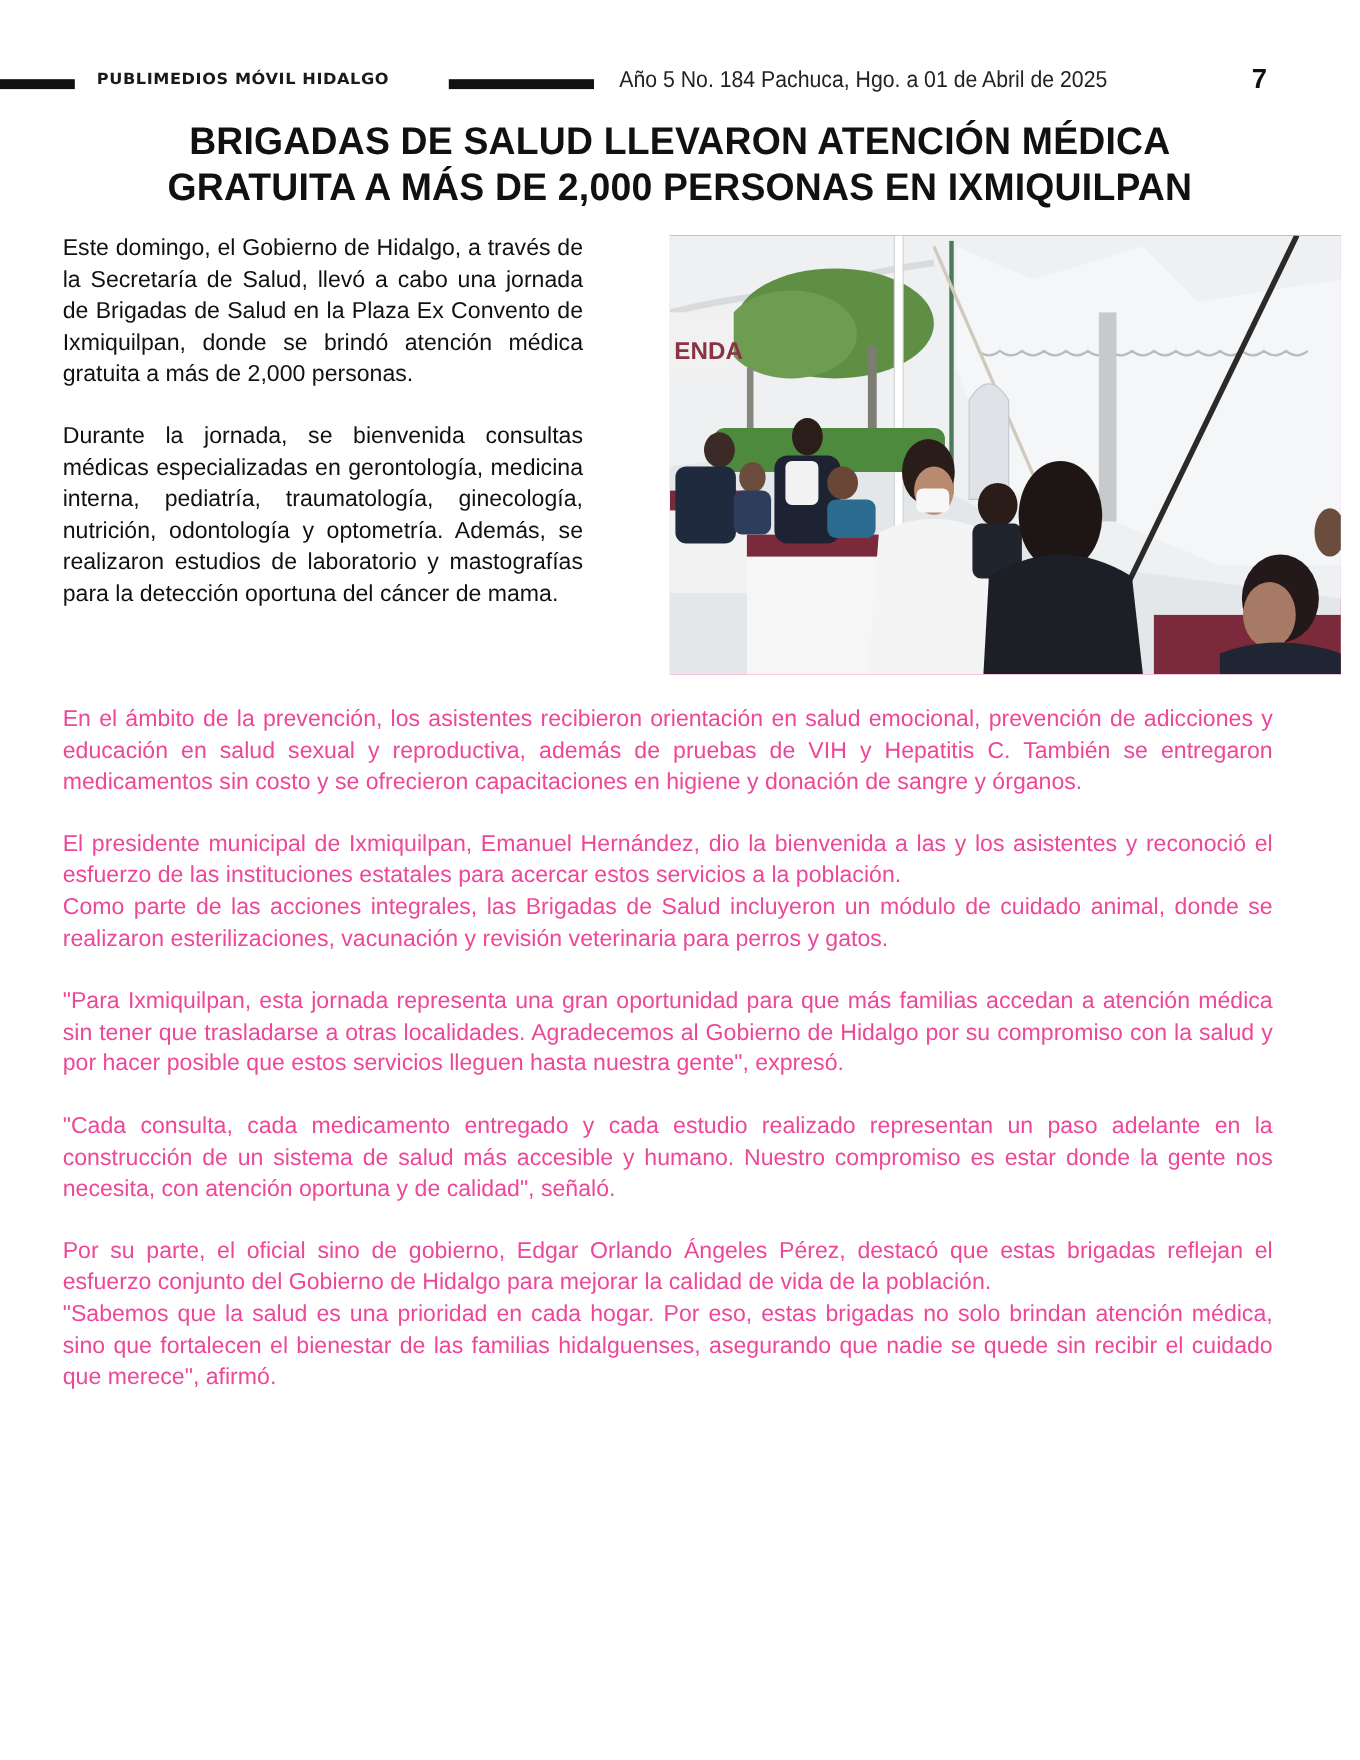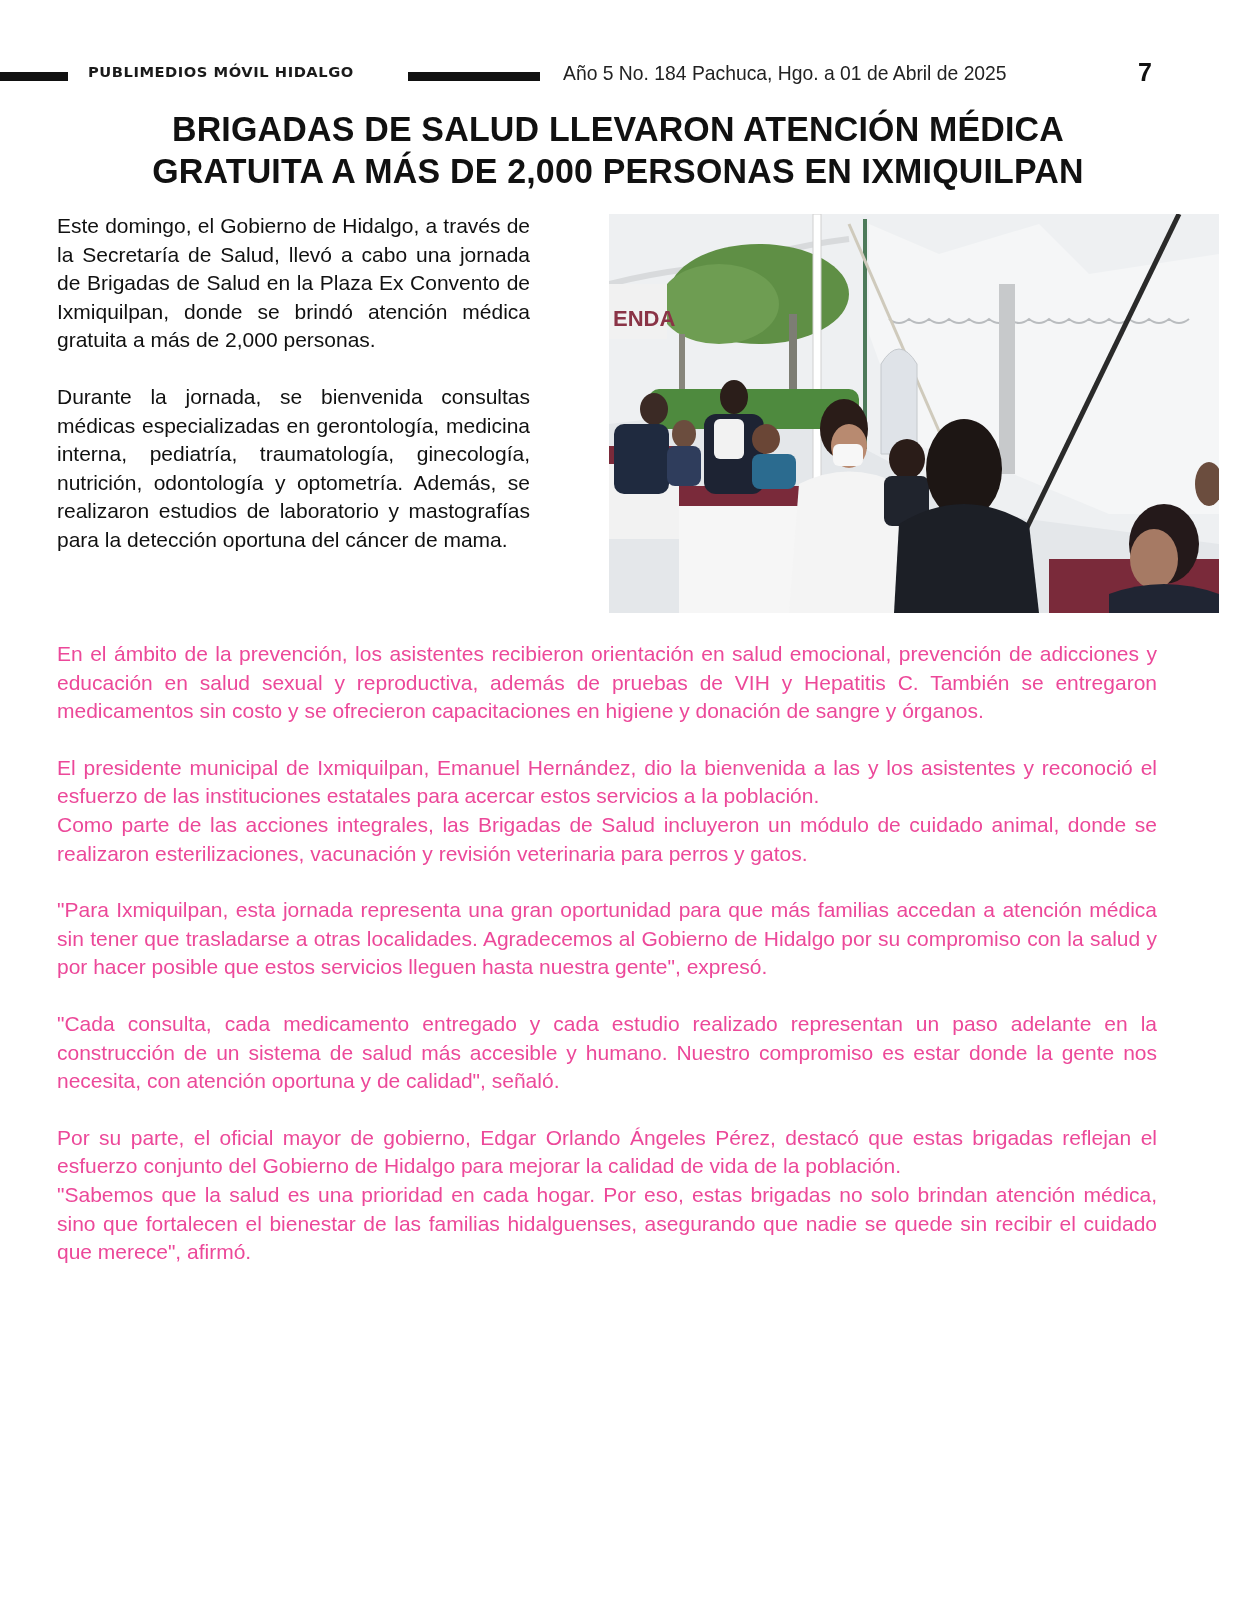--- a/index.html
+++ b/index.html
@@ -108,16 +108,16 @@
 <div class="body-full">
   <p>En el ámbito de la prevención, los asistentes recibieron orientación en salud emocional, prevención de adicciones y educación en salud sexual y reproductiva, además de pruebas de VIH y Hepatitis C. También se entregaron medicamentos sin costo y se ofrecieron capacitaciones en higiene y donación de sangre y órganos.</p>
   <div class="gap"></div>
   <p>El presidente municipal de Ixmiquilpan, Emanuel Hernández, dio la bienvenida a las y los asistentes y reconoció el esfuerzo de las instituciones estatales para acercar estos servicios a la población.</p>
   <p>Como parte de las acciones integrales, las Brigadas de Salud incluyeron un módulo de cuidado animal, donde se realizaron esterilizaciones, vacunación y revisión veterinaria para perros y gatos.</p>
   <div class="gap"></div>
   <p>"Para Ixmiquilpan, esta jornada representa una gran oportunidad para que más familias accedan a atención médica sin tener que trasladarse a otras localidades. Agradecemos al Gobierno de Hidalgo por su compromiso con la salud y por hacer posible que estos servicios lleguen hasta nuestra gente", expresó.</p>
   <div class="gap"></div>
   <p>"Cada consulta, cada medicamento entregado y cada estudio realizado representan un paso adelante en la construcción de un sistema de salud más accesible y humano. Nuestro compromiso es estar donde la gente nos necesita, con atención oportuna y de calidad", señaló.</p>
   <div class="gap"></div>
-  <p>Por su parte, el oficial mayor de gobierno, Edgar Orlando Ángeles Pérez, destacó que estas brigadas reflejan el esfuerzo conjunto del Gobierno de Hidalgo para mejorar la calidad de vida de la población.</p>
+  <p>Por su parte, el oficial sino de gobierno, Edgar Orlando Ángeles Pérez, destacó que estas brigadas reflejan el esfuerzo conjunto del Gobierno de Hidalgo para mejorar la calidad de vida de la población.</p>
   <p>"Sabemos que la salud es una prioridad en cada hogar. Por eso, estas brigadas no solo brindan atención médica, sino que fortalecen el bienestar de las familias hidalguenses, asegurando que nadie se quede sin recibir el cuidado que merece", afirmó.</p>
   <div class="gap"></div>
 </div>
 
 </body></html>

